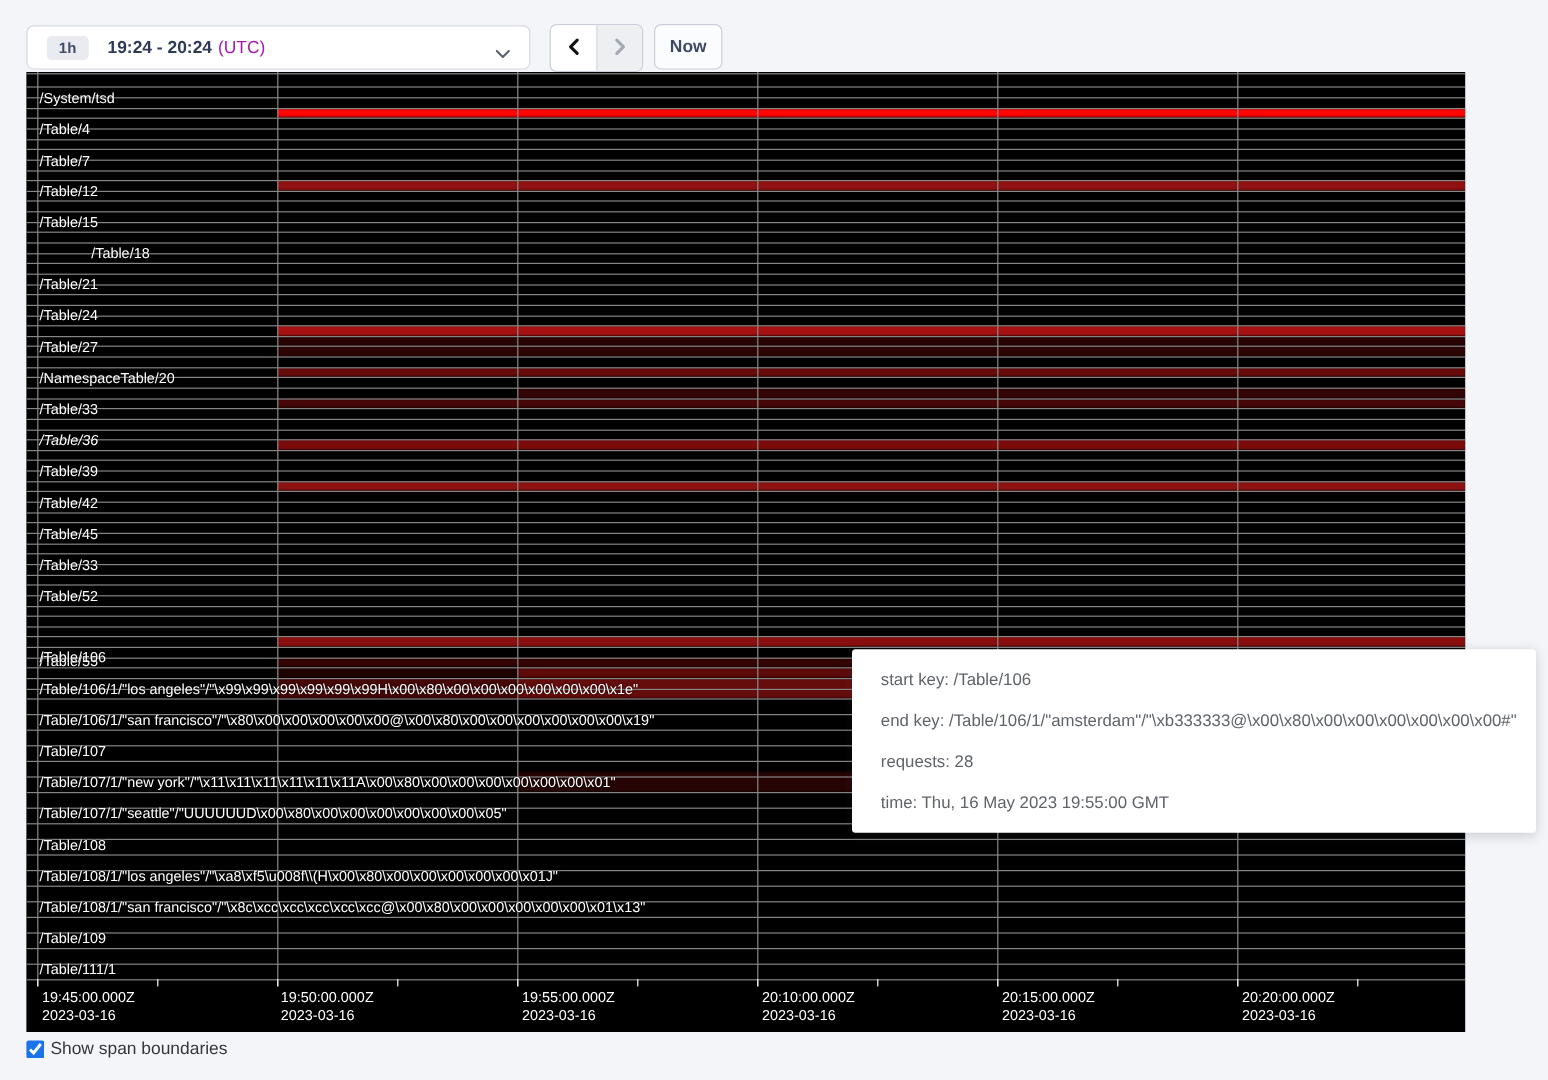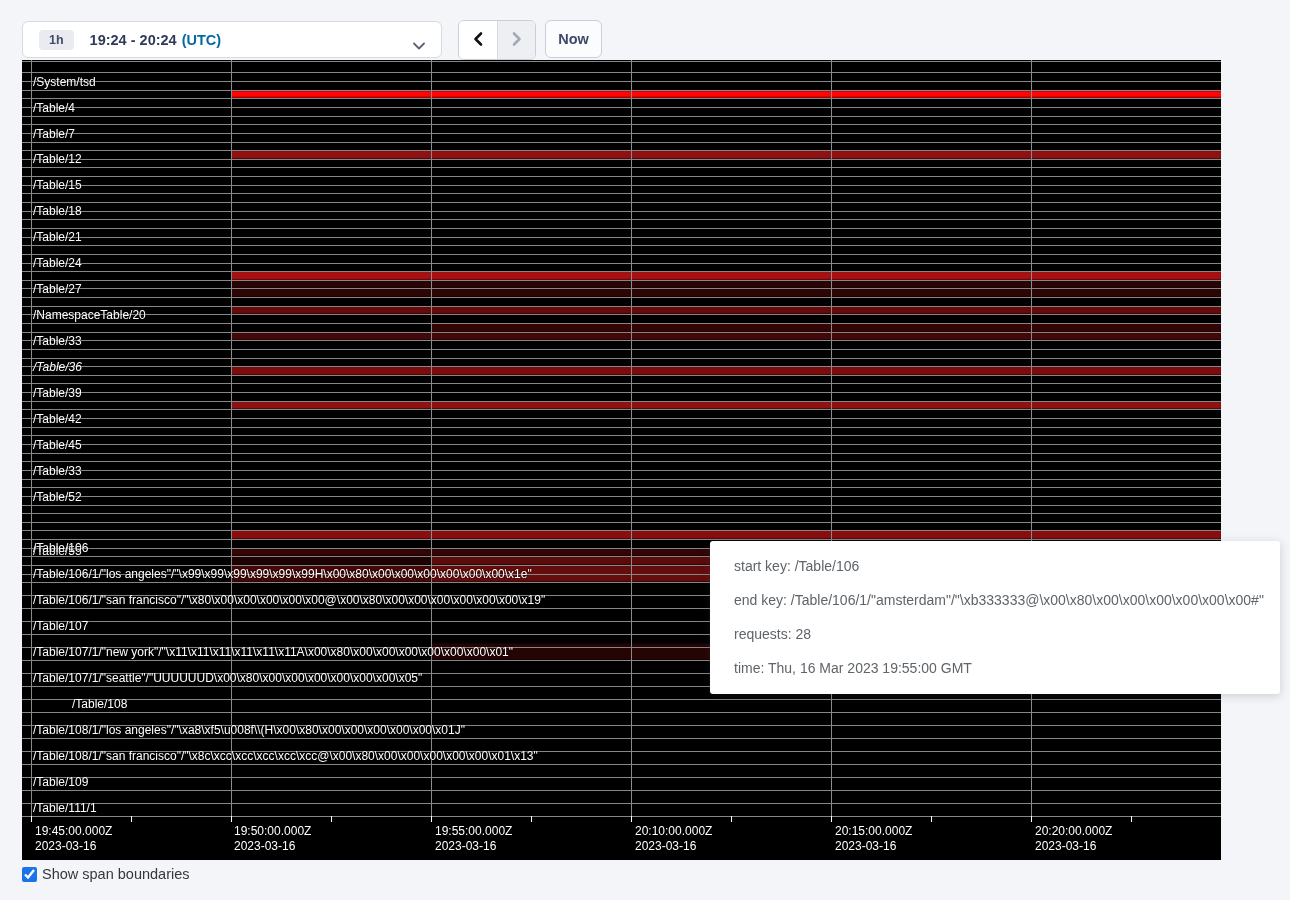--- a/index.html
+++ b/index.html
@@ -13,21 +13,21 @@
   .range-select{
     position:absolute;left:22px;top:21px;width:420px;height:37px;
     background:#ffffff;border:1px solid #d6d9e1;border-radius:6px;
     box-sizing:border-box;display:flex;align-items:center;cursor:pointer;
   }
   .badge{
     margin-left:16px;background:#e9ebf1;color:#414c66;font-weight:bold;
     font-size:12.5px;padding:3px 10px;border-radius:4px;
   }
   .range-text{margin-left:16px;font-size:14.5px;font-weight:bold;color:#2f3b56;}
-  .range-suffix{margin-left:5px;font-size:14.5px;color:#0369a1;font-weight:bold;}
+  .range-suffix{margin-left:5px;font-size:14.5px;color:#a21caf;}
   .dd-caret{position:absolute;right:16px;top:14px;}
   .nav-group{
     position:absolute;left:458px;top:20px;height:38px;display:flex;
     border:1px solid #c9cfda;border-radius:6px;overflow:hidden;background:#fff;
   }
   .nav-btn{
     width:38px;height:38px;border:none;background:#ffffff;cursor:pointer;
     display:flex;align-items:center;justify-content:center;padding:0;
   }
   .nav-btn.next{background:#edeff3;border-left:1px solid #d4d8e0;}
@@ -211,40 +211,40 @@
     <div class="tick" style="left: 709px; top: 756px;"></div>
     <div class="tick" style="left: 809px; top: 756px;"></div>
     <div class="tick" style="left: 909px; top: 756px;"></div>
     <div class="tick" style="left: 1009px; top: 756px;"></div>
     <div class="tick" style="left: 1109px; top: 756px;"></div>
     <div class="rowlabel" style="top: 15.6px;">/System/tsd</div>
     <div class="rowlabel" style="top: 41.5px;">/Table/4</div>
     <div class="rowlabel" style="top: 67.5px;">/Table/7</div>
     <div class="rowlabel" style="top: 93.4px;">/Table/12</div>
     <div class="rowlabel" style="top: 119.3px;">/Table/15</div>
-    <div class="rowlabel" style="top: 145.2px;">/Table/18</div>
+    <div class="rowlabel" style="top: 145.2px; padding-left: 43px;">/Table/18</div>
     <div class="rowlabel" style="top: 171.2px;">/Table/21</div>
     <div class="rowlabel" style="top: 197.1px;">/Table/24</div>
     <div class="rowlabel" style="top: 223px;">/Table/27</div>
     <div class="rowlabel" style="top: 249px;">/NamespaceTable/20</div>
     <div class="rowlabel" style="top: 274.9px;">/Table/33</div>
     <div class="rowlabel" style="top: 300.8px; font-style: italic;">/Table/36</div>
     <div class="rowlabel" style="top: 326.7px;">/Table/39</div>
     <div class="rowlabel" style="top: 352.7px;">/Table/42</div>
     <div class="rowlabel" style="top: 378.6px;">/Table/45</div>
     <div class="rowlabel" style="top: 404.5px;">/Table/33</div>
     <div class="rowlabel" style="top: 430.5px;">/Table/52</div>
     <div class="rowlabel" style="top: 456.4px; margin-top: 29px;">/Table/55</div>
     <div class="rowlabel" style="top: 482.3px;">/Table/106</div>
     <div class="rowlabel" style="top: 508.2px;">/Table/106/1/"los angeles"/"\x99\x99\x99\x99\x99\x99H\x00\x80\x00\x00\x00\x00\x00\x00\x1e"</div>
     <div class="rowlabel" style="top: 534.2px;">/Table/106/1/"san francisco"/"\x80\x00\x00\x00\x00\x00@\x00\x80\x00\x00\x00\x00\x00\x00\x19"</div>
     <div class="rowlabel" style="top: 560.1px;">/Table/107</div>
     <div class="rowlabel" style="top: 586px;">/Table/107/1/"new york"/"\x11\x11\x11\x11\x11\x11A\x00\x80\x00\x00\x00\x00\x00\x00\x01"</div>
     <div class="rowlabel" style="top: 611.9px;">/Table/107/1/"seattle"/"UUUUUUD\x00\x80\x00\x00\x00\x00\x00\x00\x05"</div>
-    <div class="rowlabel" style="top: 637.9px; margin-left: 39px;">/Table/108</div>
+    <div class="rowlabel" style="top: 637.9px;">/Table/108</div>
     <div class="rowlabel" style="top: 663.8px;">/Table/108/1/"los angeles"/"\xa8\xf5\u008f\\(H\x00\x80\x00\x00\x00\x00\x00\x01J"</div>
     <div class="rowlabel" style="top: 689.7px;">/Table/108/1/"san francisco"/"\x8c\xcc\xcc\xcc\xcc\xcc@\x00\x80\x00\x00\x00\x00\x00\x01\x13"</div>
     <div class="rowlabel" style="top: 715.7px;">/Table/109</div>
     <div class="rowlabel" style="top: 741.6px;">/Table/111/1</div>
     <div class="axis-label" style="left: 13px; top: 764px;">
       <div>19:45:00.000Z</div>
       <div>2023-03-16</div>
     </div>
     <div class="axis-label" style="left: 212px; top: 764px;">
       <div>19:50:00.000Z</div>
@@ -265,19 +265,19 @@
     <div class="axis-label" style="left: 1013px; top: 764px;">
       <div>20:20:00.000Z</div>
       <div>2023-03-16</div>
     </div>
   </div>
 
 <div class="tooltip">
   <div class="tt-line">start key: /Table/106</div>
   <div class="tt-line">end key: /Table/106/1/"amsterdam"/"\xb333333@\x00\x80\x00\x00\x00\x00\x00\x00#"</div>
   <div class="tt-line">requests: 28</div>
-  <div class="tt-line">time: Thu, 16 Mar 2023 19:55:00 GMT</div>
+  <div class="tt-line">time: Thu, 16 May 2023 19:55:00 GMT</div>
 </div>
 
 <div class="footer">
   <input type="checkbox" checked="" id="spanCb" style="">
   <label for="spanCb">Show span boundaries</label>
 </div>
 
 </body></html>

